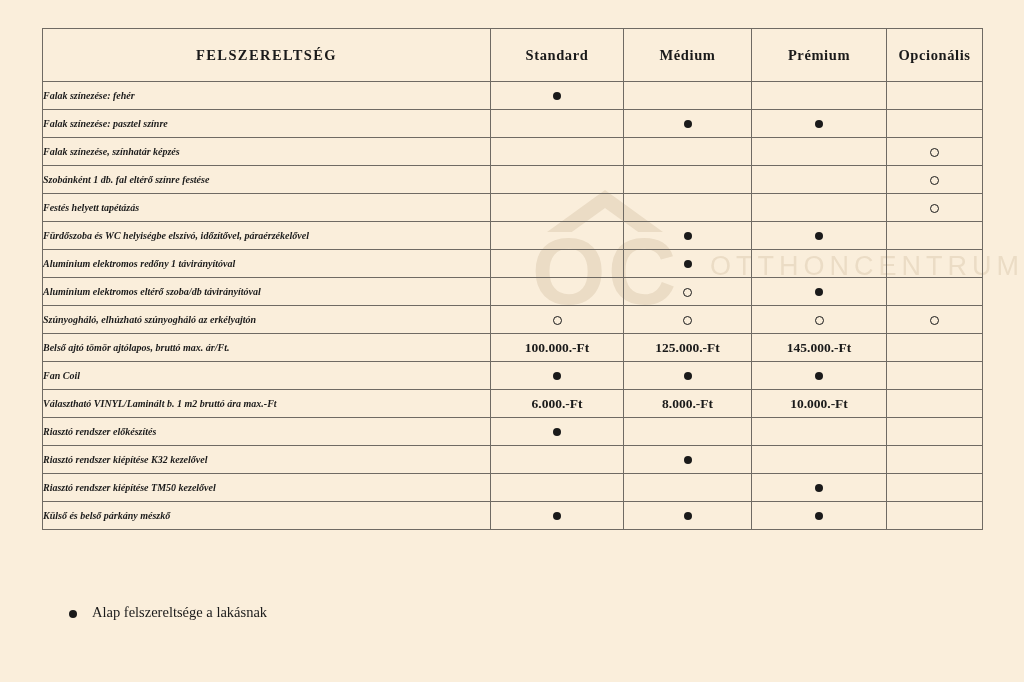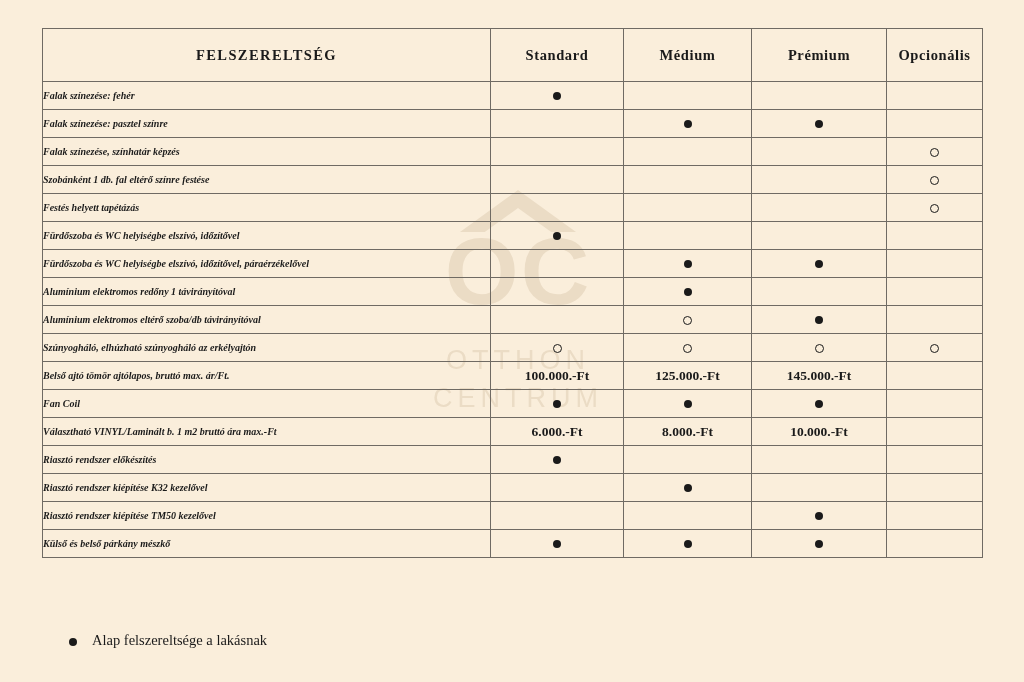--- a/index.html
+++ b/index.html
@@ -15,23 +15,23 @@
     overflow: hidden;
   }
 
   
   .watermark {
     position: absolute;
     left: 12px;
     right: 0;
     top: 190px;
     display: flex;
-    flex-direction: column;
+    flex-direction: row;
     align-items: center;
-    justify-content: space-between;
+    justify-content: flex-end;
     pointer-events: none;
     opacity: 0.30;
     z-index: 0;
   }
   .wm-mark {
     width: 210px;
     height: 150px;
     position: relative;
   }
   .wm-roof {
@@ -229,27 +229,20 @@
           <td class="cell"><span class="dot-open"></span></td>
         </tr>
         <tr>
           <td class="label">Festés helyett tapétázás</td>
           <td class="cell"></td>
           <td class="cell"></td>
           <td class="cell"></td>
           <td class="cell"><span class="dot-open"></span></td>
         </tr>
         <tr>
-          <td class="label">Fürdőszoba és WC helyiségbe elszívó, időzítővel</td>
-          <td class="cell"><span class="dot-full"></span></td>
-          <td class="cell"></td>
-          <td class="cell"></td>
-          <td class="cell"></td>
-        </tr>
-        <tr>
           <td class="label">Fürdőszoba és WC helyiségbe elszívó, időzítővel, páraérzékelővel</td>
           <td class="cell"></td>
           <td class="cell"><span class="dot-full"></span></td>
           <td class="cell"><span class="dot-full"></span></td>
           <td class="cell"></td>
         </tr>
         <tr>
           <td class="label">Alumínium elektromos redőny 1 távirányítóval</td>
           <td class="cell"></td>
           <td class="cell"><span class="dot-full"></span></td>

